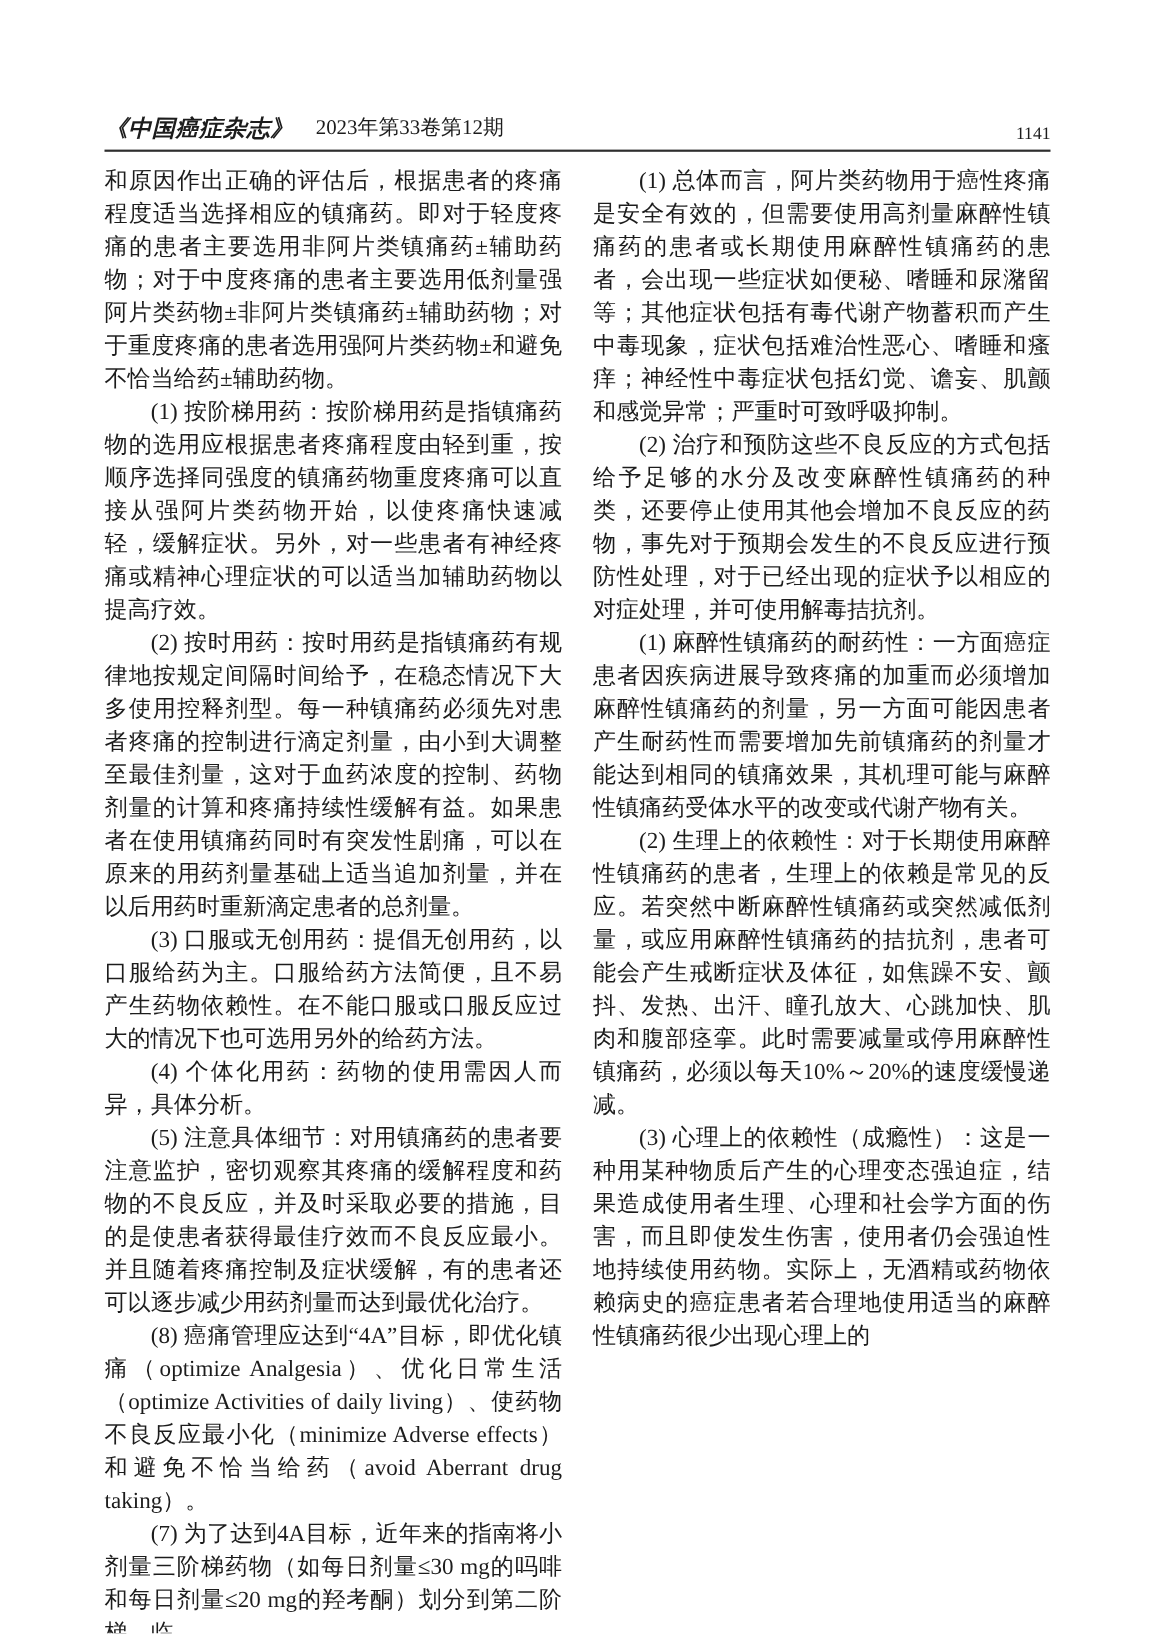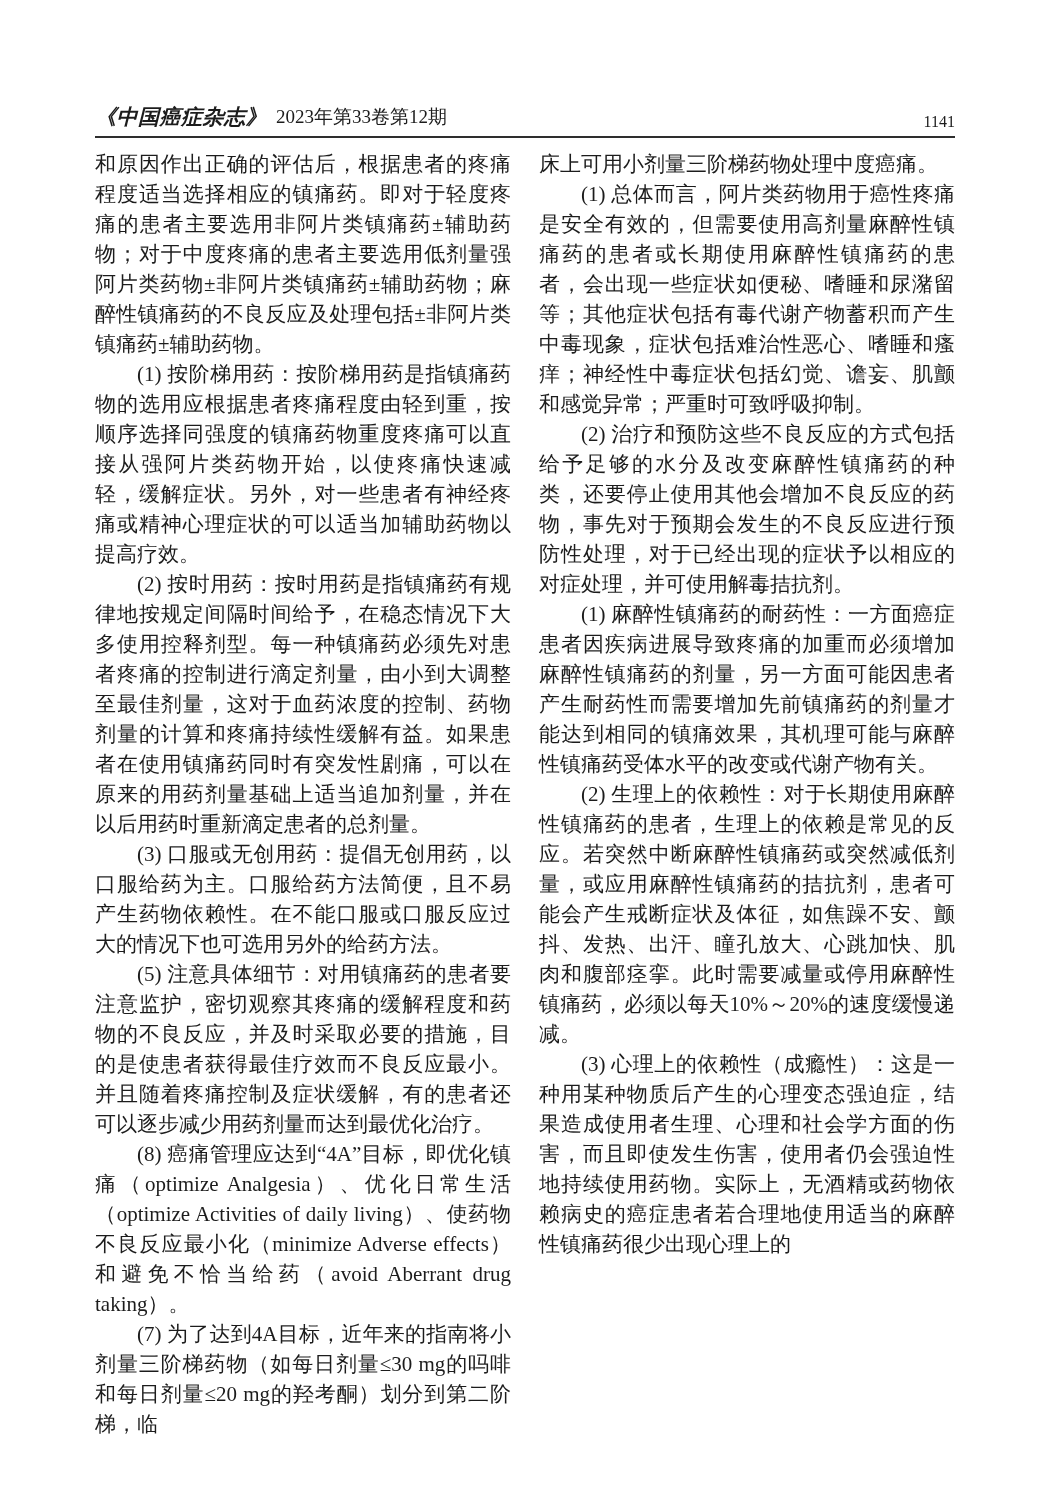--- a/index.html
+++ b/index.html
@@ -20,32 +20,32 @@
   .page-header {
     margin-top: 103px;
     display: flex;
     justify-content: space-between;
     align-items: flex-end;
     border-bottom: 2px solid #2e2e2e;
     padding-bottom: 5px;
   }
   .header-left {
     display: flex;
-    align-items: center;
+    align-items: flex-start;
     white-space: nowrap;
   }
   .journal-title {
     font-size: 21px;
     font-weight: bold;
     font-style: italic;
     letter-spacing: 0.5px;
   }
   .issue-info {
     font-size: 19px;
-    margin-left: 9px;
+    margin-left: 20px;
   }
   .page-number {
     font-size: 16px;
   }
   .columns {
     margin-top: 11px;
     display: flex;
     gap: 28px;
   }
   .column {
@@ -73,31 +73,31 @@
     <div class="header-left">
       <span class="journal-title">《中国癌症杂志》</span>
       <span class="issue-info">2023年第33卷第12期</span>
     </div>
     <span class="page-number">1141</span>
   </header>
 
   <main class="columns">
 
     <section class="column">
-      <p class="flush">和原因作出正确的评估后，根据患者的疼痛程度适当选择相应的镇痛药。即对于轻度疼痛的患者主要选用非阿片类镇痛药±辅助药物；对于中度疼痛的患者主要选用低剂量强阿片类药物±非阿片类镇痛药±辅助药物；麻醉性镇痛药的不良反应及处理包括±非阿片类镇痛药±辅助药物。</p>
+      <p class="flush">和原因作出正确的评估后，根据患者的疼痛程度适当选择相应的镇痛药。即对于轻度疼痛的患者主要选用非阿片类镇痛药±辅助药物；对于中度疼痛的患者主要选用低剂量强阿片类药物±非阿片类镇痛药±辅助药物；对于重度疼痛的患者选用强阿片类药物±和避免不恰当给药±辅助药物。</p>
       <p class="indent">(1) 按阶梯用药：按阶梯用药是指镇痛药物的选用应根据患者疼痛程度由轻到重，按顺序选择同强度的镇痛药物重度疼痛可以直接从强阿片类药物开始，以使疼痛快速减轻，缓解症状。另外，对一些患者有神经疼痛或精神心理症状的可以适当加辅助药物以提高疗效。</p>
       <p class="indent">(2) 按时用药：按时用药是指镇痛药有规律地按规定间隔时间给予，在稳态情况下大多使用控释剂型。每一种镇痛药必须先对患者疼痛的控制进行滴定剂量，由小到大调整至最佳剂量，这对于血药浓度的控制、药物剂量的计算和疼痛持续性缓解有益。如果患者在使用镇痛药同时有突发性剧痛，可以在原来的用药剂量基础上适当追加剂量，并在以后用药时重新滴定患者的总剂量。</p>
       <p class="indent">(3) 口服或无创用药：提倡无创用药，以口服给药为主。口服给药方法简便，且不易产生药物依赖性。在不能口服或口服反应过大的情况下也可选用另外的给药方法。</p>
+      <p class="indent">(4) 个体化用药：药物的使用需因人而异，具体分析。</p>
       <p class="indent">(5) 注意具体细节：对用镇痛药的患者要注意监护，密切观察其疼痛的缓解程度和药物的不良反应，并及时采取必要的措施，目的是使患者获得最佳疗效而不良反应最小。并且随着疼痛控制及症状缓解，有的患者还可以逐步减少用药剂量而达到最优化治疗。</p>
       <p class="indent">(8) 癌痛管理应达到“4A”目标，即优化镇痛（optimize Analgesia）、优化日常生活（optimize Activities of daily living）、使药物不良反应最小化（minimize Adverse effects）和避免不恰当给药（avoid Aberrant drug taking）。</p>
       <p class="indent">(7) 为了达到4A目标，近年来的指南将小剂量三阶梯药物（如每日剂量≤30 mg的吗啡和每日剂量≤20 mg的羟考酮）划分到第二阶梯，临</p>
     </section>
 
     <section class="column">
-      <p class="flush">床上可用小剂量三阶梯药物处理中度癌痛。</p>
       <p class="indent">(1) 总体而言，阿片类药物用于癌性疼痛是安全有效的，但需要使用高剂量麻醉性镇痛药的患者或长期使用麻醉性镇痛药的患者，会出现一些症状如便秘、嗜睡和尿潴留等；其他症状包括有毒代谢产物蓄积而产生中毒现象，症状包括难治性恶心、嗜睡和瘙痒；神经性中毒症状包括幻觉、谵妄、肌颤和感觉异常；严重时可致呼吸抑制。</p>
       <p class="indent">(2) 治疗和预防这些不良反应的方式包括给予足够的水分及改变麻醉性镇痛药的种类，还要停止使用其他会增加不良反应的药物，事先对于预期会发生的不良反应进行预防性处理，对于已经出现的症状予以相应的对症处理，并可使用解毒拮抗剂。</p>
       <p class="indent">(1) 麻醉性镇痛药的耐药性：一方面癌症患者因疾病进展导致疼痛的加重而必须增加麻醉性镇痛药的剂量，另一方面可能因患者产生耐药性而需要增加先前镇痛药的剂量才能达到相同的镇痛效果，其机理可能与麻醉性镇痛药受体水平的改变或代谢产物有关。</p>
       <p class="indent">(2) 生理上的依赖性：对于长期使用麻醉性镇痛药的患者，生理上的依赖是常见的反应。若突然中断麻醉性镇痛药或突然减低剂量，或应用麻醉性镇痛药的拮抗剂，患者可能会产生戒断症状及体征，如焦躁不安、颤抖、发热、出汗、瞳孔放大、心跳加快、肌肉和腹部痉挛。此时需要减量或停用麻醉性镇痛药，必须以每天10%～20%的速度缓慢递减。</p>
       <p class="indent">(3) 心理上的依赖性（成瘾性）：这是一种用某种物质后产生的心理变态强迫症，结果造成使用者生理、心理和社会学方面的伤害，而且即使发生伤害，使用者仍会强迫性地持续使用药物。实际上，无酒精或药物依赖病史的癌症患者若合理地使用适当的麻醉性镇痛药很少出现心理上的</p>
     </section>
 
   </main>
 
 </div>

